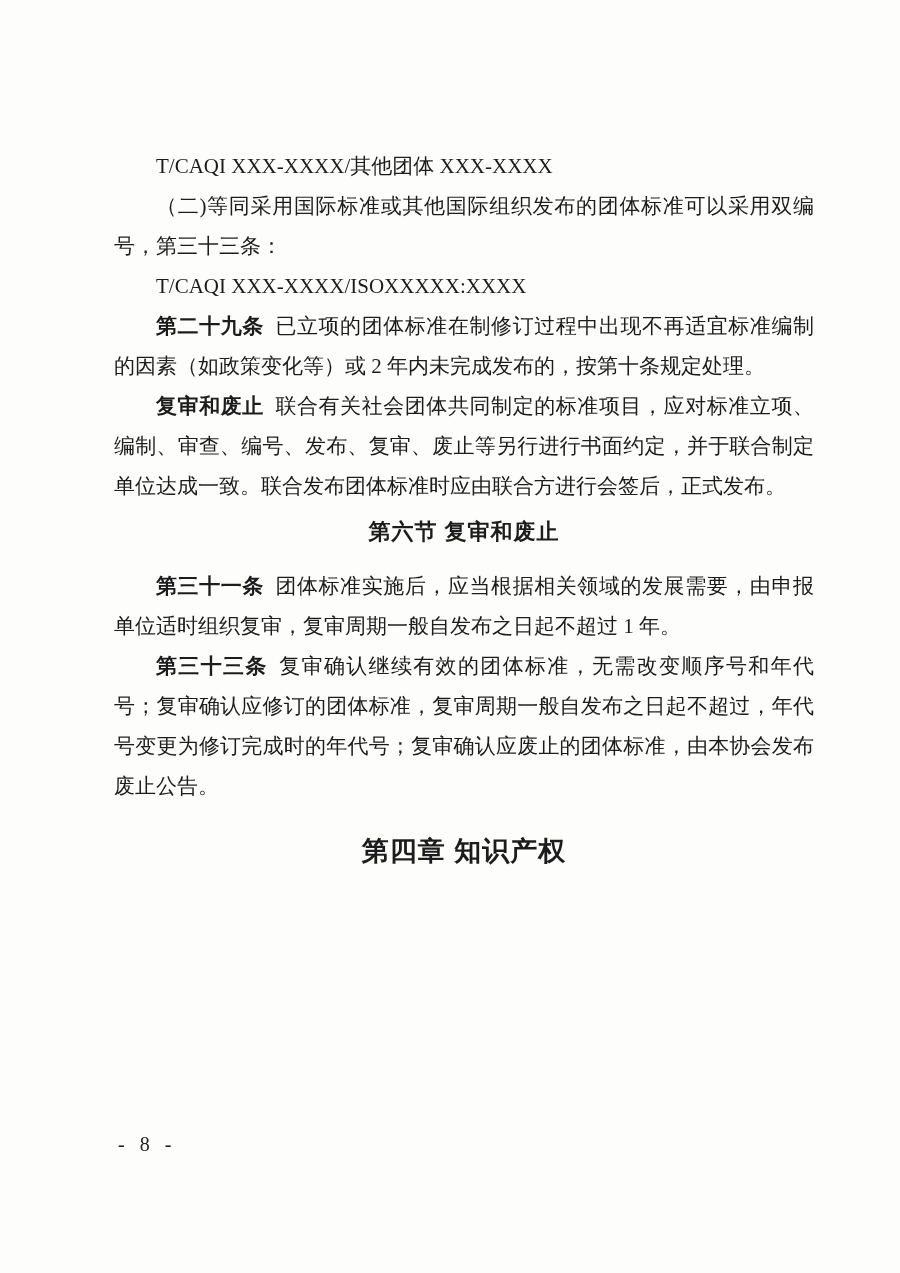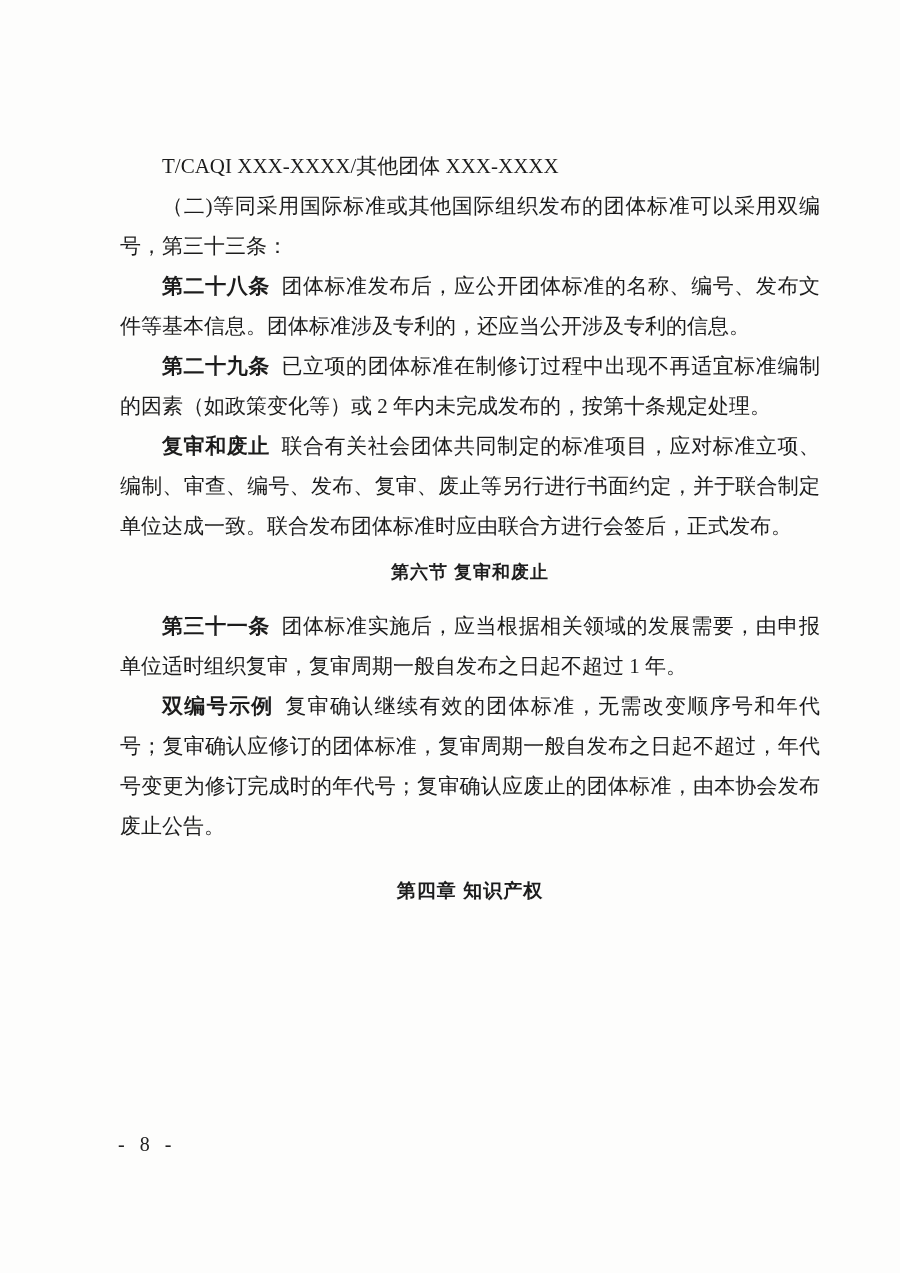--- a/index.html
+++ b/index.html
@@ -13,21 +13,21 @@
     height: 1273px;
     margin: 0 auto;
     background: #fdfdfc;
     overflow: hidden;
     color: #1c1c1c;
     font-family: "Liberation Serif", "DejaVu Serif", serif;
   }
   .content {
     position: absolute;
     top: 146px;
-    left: 120px;
+    left: 114px;
     width: 700px;
   }
   .para, .example {
     margin: 0;
     font-size: 21px;
     line-height: 40px;
     text-align: justify;
     text-align-last: left;
     text-indent: 42px;
     letter-spacing: 0px;
@@ -37,30 +37,30 @@
     text-align: left;
     font-family: "Liberation Serif", "DejaVu Serif", serif;
   }
   .term {
     font-weight: bold;
     font-family: "Liberation Sans", "DejaVu Sans", sans-serif;
     margin-right: 0.55em;
   }
   .section-heading {
     margin: 6px 0 14px 0;
-    font-size: 18px;
+    font-size: 22px;
     line-height: 40px;
     font-weight: bold;
     font-family: "Liberation Sans", "DejaVu Sans", sans-serif;
     text-align: center;
     letter-spacing: 1px;
   }
   .chapter-heading {
     margin: 25px 0 26px 0;
-    font-size: 19px;
+    font-size: 27px;
     line-height: 40px;
     font-weight: bold;
     font-family: "Liberation Sans", "DejaVu Sans", sans-serif;
     text-align: center;
     letter-spacing: 1px;
   }
   .footer {
     position: absolute;
     top: 1133px;
     left: 118px;
@@ -73,33 +73,33 @@
 </head>
 <body>
 
 <div class="page">
   <div class="content">
 
     <p class="example">T/CAQI XXX-XXXX/其他团体 XXX-XXXX</p>
 
     <p class="para">（二)等同采用国际标准或其他国际组织发布的团体标准可以采用双编号，第三十三条：</p>
 
+    <p class="example">T/CAQI XXX-XXXX/ISOXXXXX:XXXX</p>
 
-    <p class="para"><span class="term">第二十八条</span><span>团体标准发布后，应公开团体标准的名称、编号、发布文件等基本信息。团体标准涉及专利的，还应当公开涉及专利的信息。</span></p>
 
     <p class="para"><span class="term">第二十九条</span><span>已立项的团体标准在制修订过程中出现不再适宜标准编制的因素（如政策变化等）或 2 年内未完成发布的，按第十条规定处理。</span></p>
 
     <p class="para"><span class="term">复审和废止</span><span>联合有关社会团体共同制定的标准项目，应对标准立项、编制、审查、编号、发布、复审、废止等另行进行书面约定，并于联合制定单位达成一致。联合发布团体标准时应由联合方进行会签后，正式发布。</span></p>
 
     <h3 class="section-heading">第六节 复审和废止</h3>
 
     <p class="para"><span class="term">第三十一条</span><span>团体标准实施后，应当根据相关领域的发展需要，由申报单位适时组织复审，复审周期一般自发布之日起不超过 1 年。</span></p>
 
 
-    <p class="para"><span class="term">双编号示例</span><span>复审确认继续有效的团体标准，无需改变顺序号和年代号；复审确认应修订的团体标准，复审周期一般自发布之日起不超过，年代号变更为修订完成时的年代号；复审确认应废止的团体标准，由本协会发布废止公告。</span></p>
+    <p class="para"><span class="term">第三十三条</span><span>复审确认继续有效的团体标准，无需改变顺序号和年代号；复审确认应修订的团体标准，复审周期一般自发布之日起不超过，年代号变更为修订完成时的年代号；复审确认应废止的团体标准，由本协会发布废止公告。</span></p>
 
     <h2 class="chapter-heading">第四章 知识产权</h2>
 
 
   </div>
 
   <div class="footer">- 8 -</div>
 </div>
 
 </body></html>

